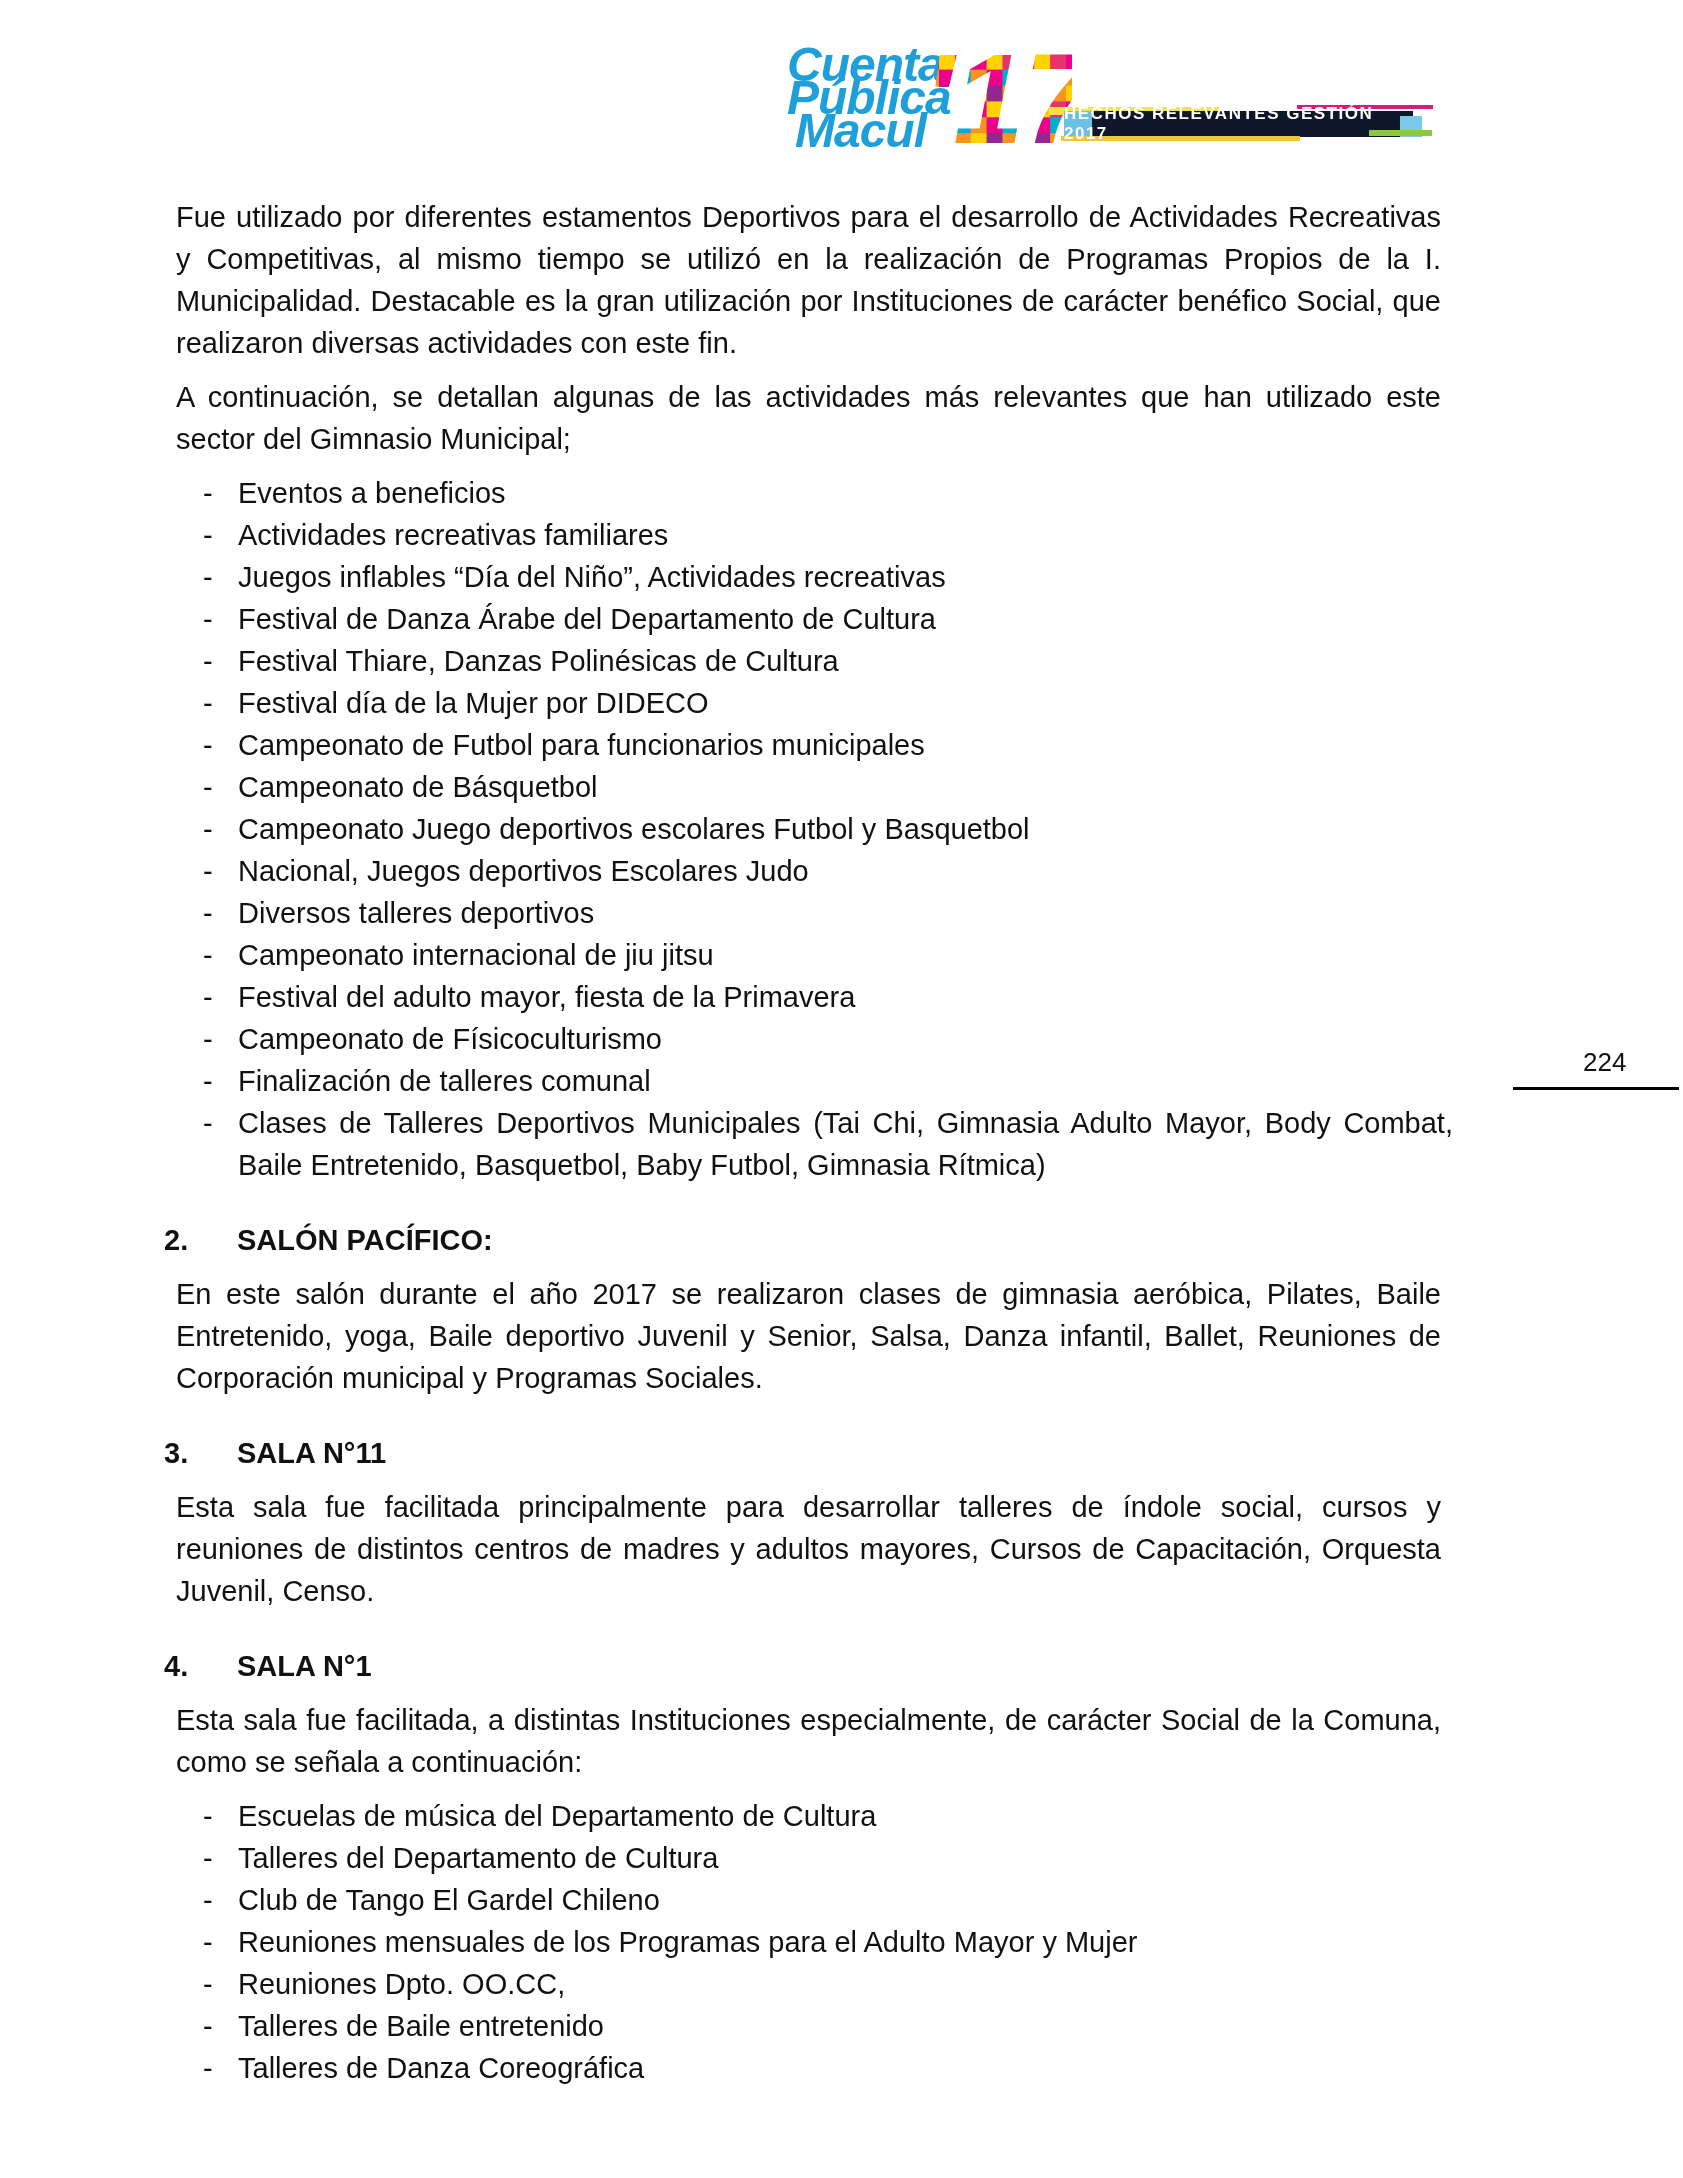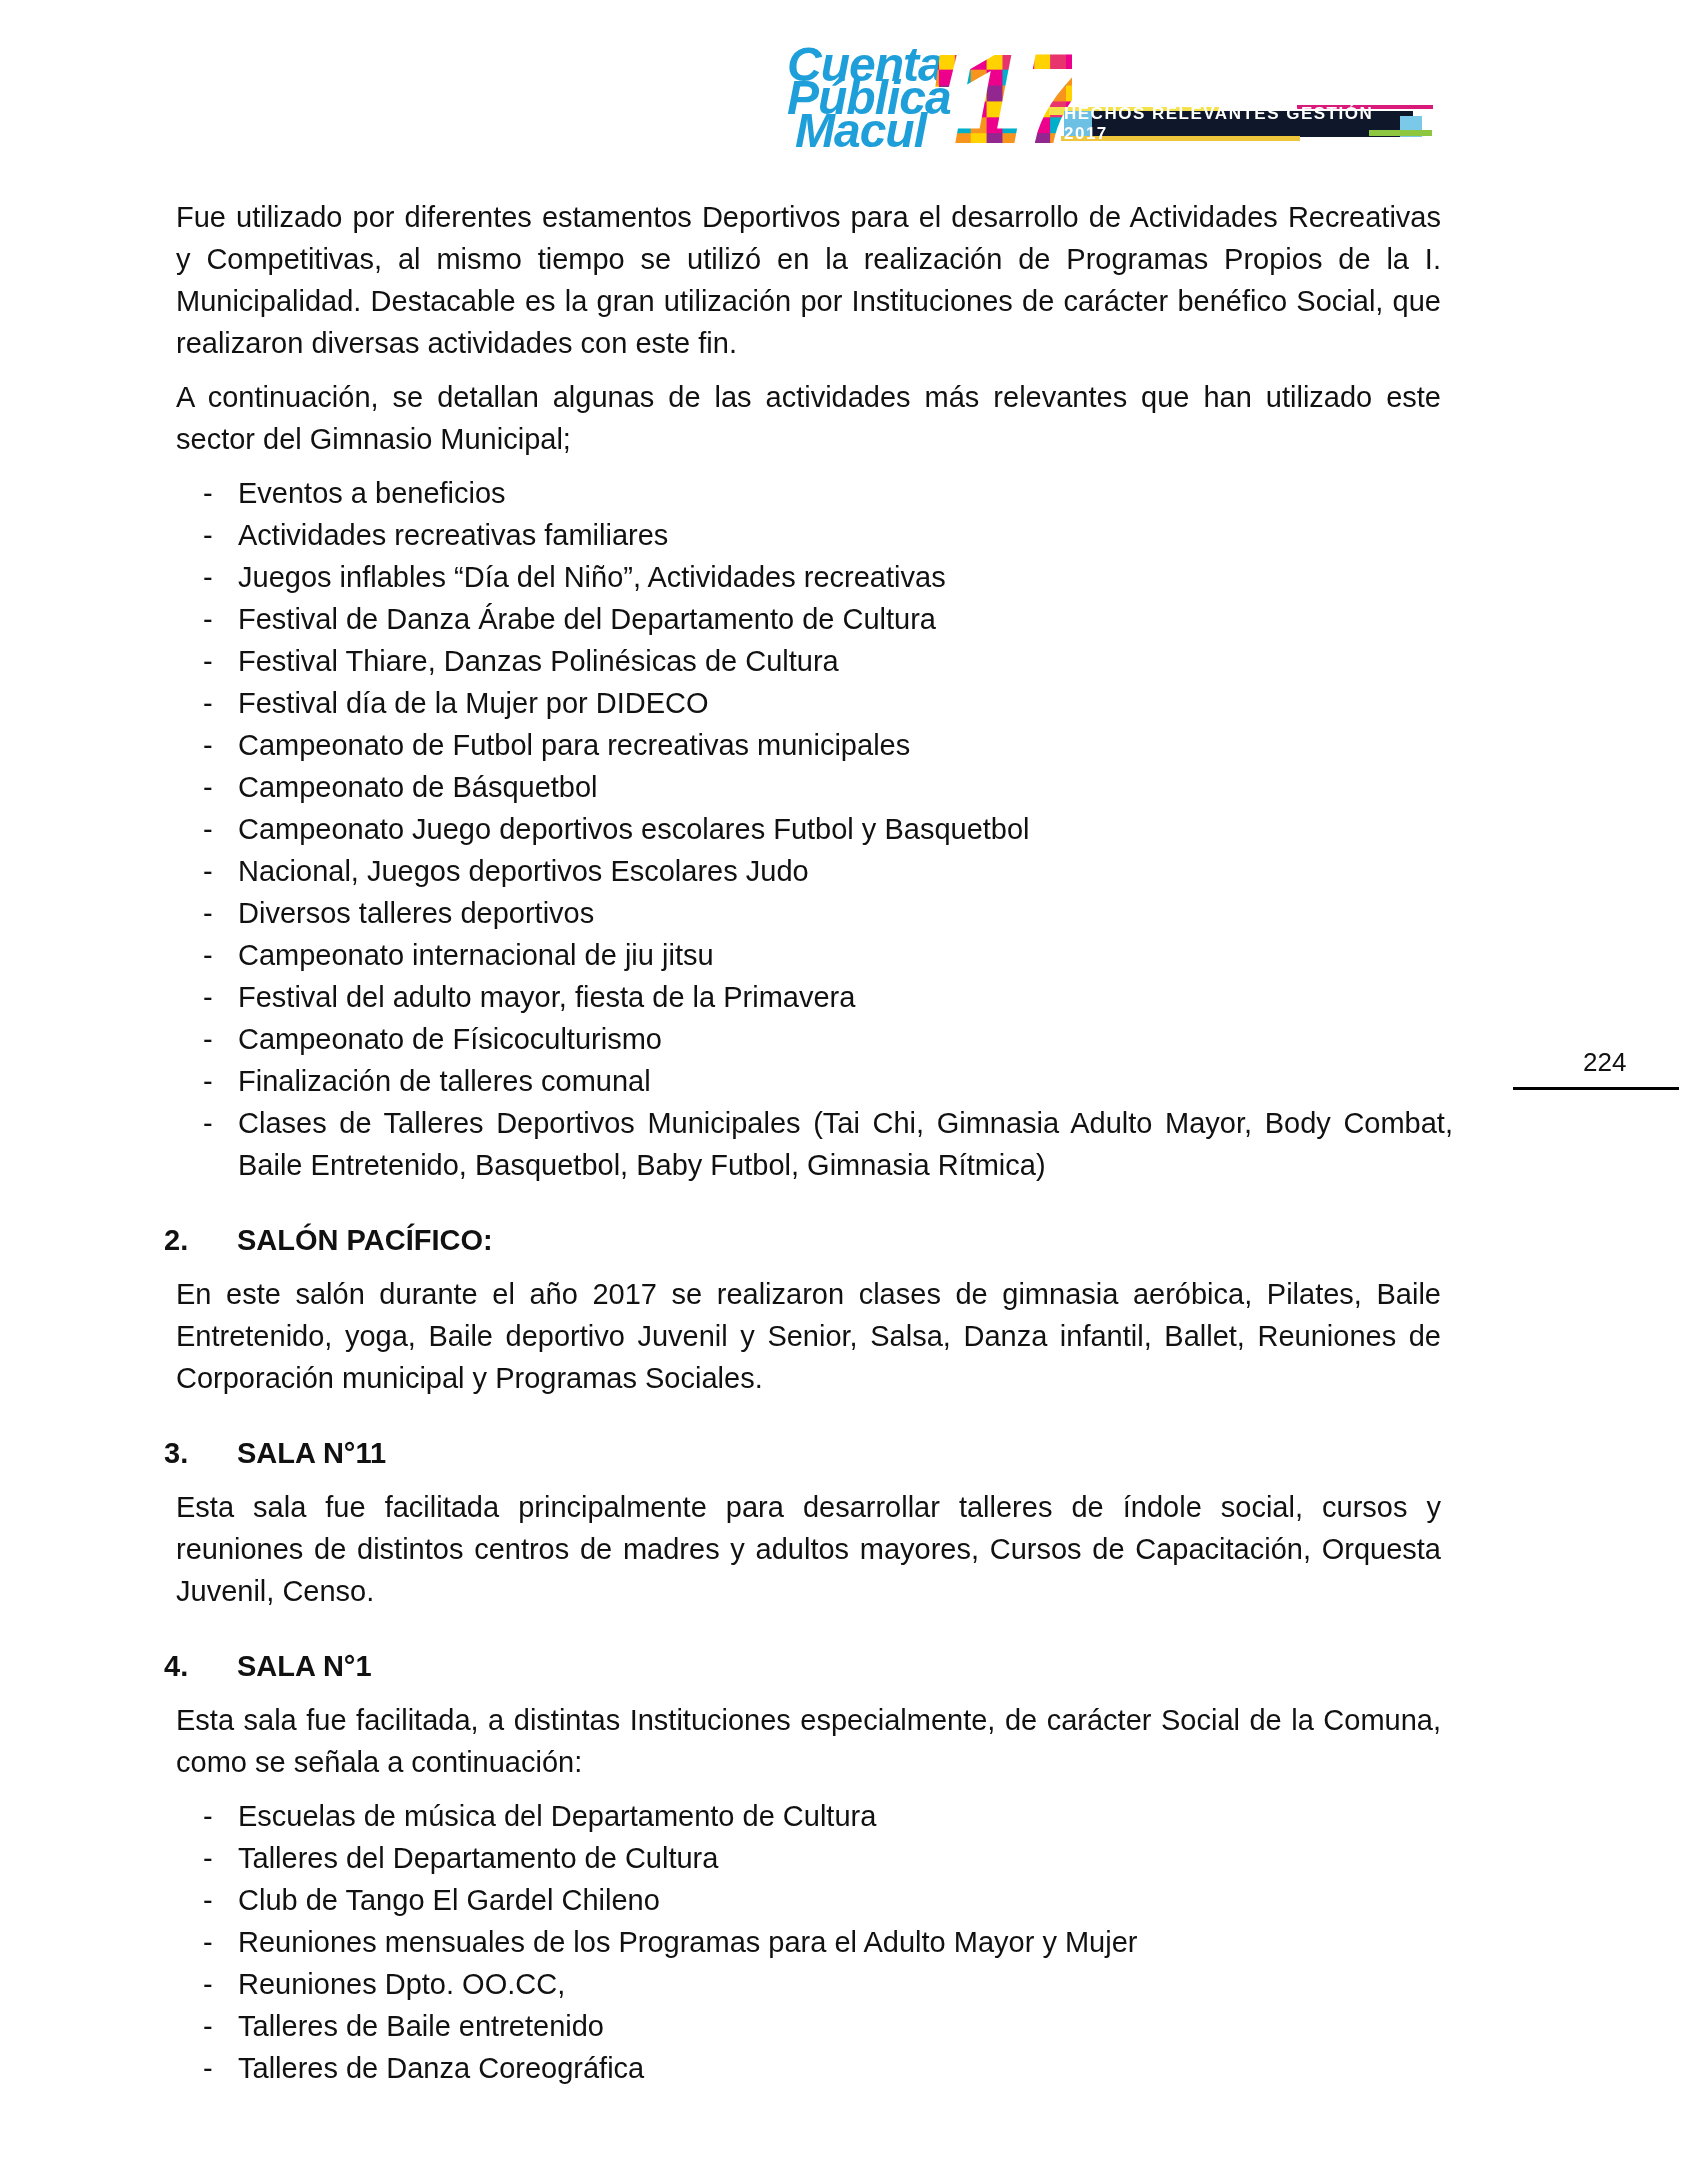--- a/index.html
+++ b/index.html
@@ -118,21 +118,21 @@
       <div class="list-item">
         <span class="dash">-</span>
         <span class="item-text">Festival Thiare, Danzas Polinésicas de Cultura</span>
       </div>
       <div class="list-item">
         <span class="dash">-</span>
         <span class="item-text">Festival día de la Mujer por DIDECO</span>
       </div>
       <div class="list-item">
         <span class="dash">-</span>
-        <span class="item-text">Campeonato de Futbol para recreativas municipales</span>
+        <span class="item-text">Campeonato de Futbol para funcionarios municipales</span>
       </div>
       <div class="list-item">
         <span class="dash">-</span>
         <span class="item-text">Campeonato de Básquetbol</span>
       </div>
       <div class="list-item">
         <span class="dash">-</span>
         <span class="item-text">Campeonato Juego deportivos escolares Futbol y Basquetbol</span>
       </div>
       <div class="list-item">

